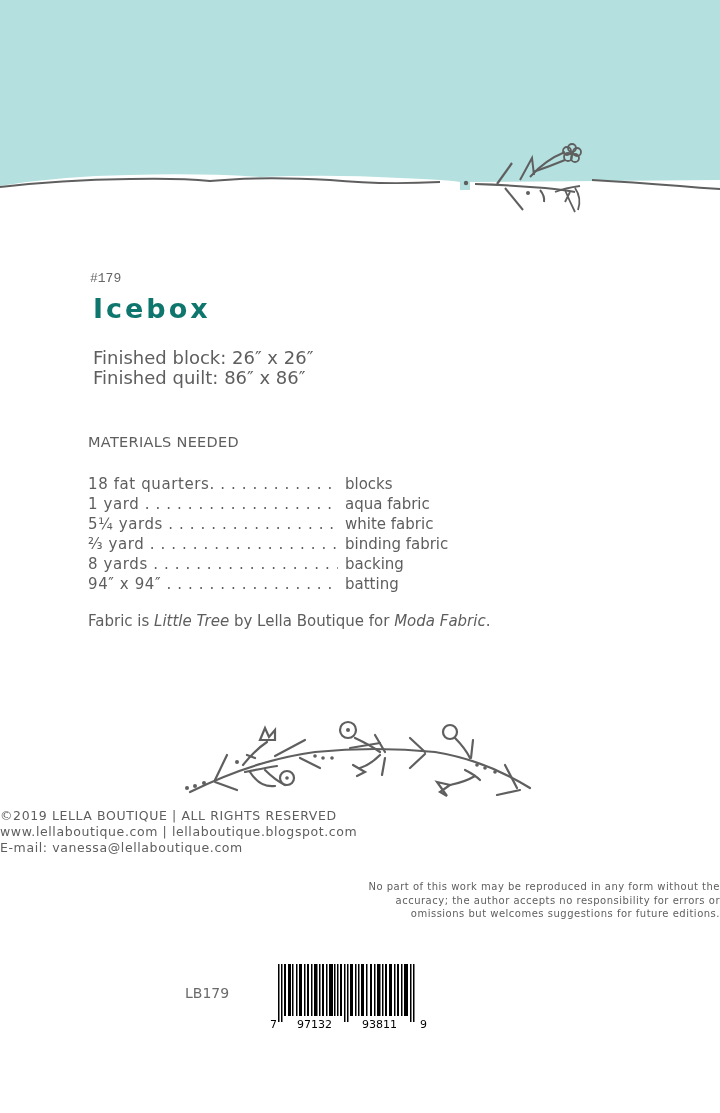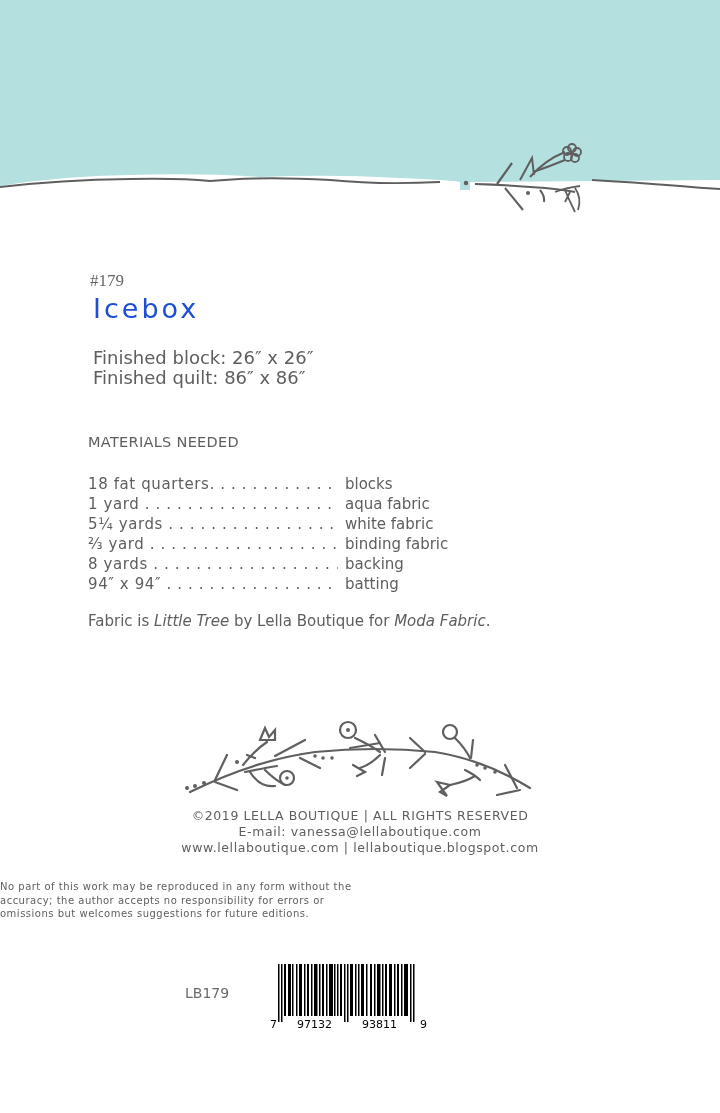--- a/index.html
+++ b/index.html
@@ -7,44 +7,44 @@
     width:720px; height:1113px; position:relative; overflow:hidden;
     background:#ffffff; color:#5a5a5a;
     font-family:"DejaVu Sans","Liberation Sans",sans-serif;
   }
   .header-band {
     position:absolute; left:0; top:0; width:720px; height:190px;
     background:#b4e0df;
   }
   .header-svg { position:absolute; left:0; top:130px; width:720px; height:90px; }
   .pattern-number {
-    position:absolute; left:90px; top:271px; font-size:17px;
-    font-family:Liberation Serif, serif; color:#666;
+    position:absolute; left:90px; top:271px; font-size:13px;
+    font-family:Liberation Mono, monospace; color:#666;
   }
   .pattern-title {
-    position:absolute; left:93px; top:293px; font-size:27px; font-weight:normal;
-    letter-spacing:3px; color:#1d4ed8;
+    position:absolute; left:93px; top:293px; font-size:27px; font-weight:bold;
+    letter-spacing:3px; color:#0f766e;
   }
   .sizes { position:absolute; left:93px; top:348px; font-size:18px; line-height:20px; color:#5e5e5e; }
   .materials-heading {
     position:absolute; left:88px; top:434px; font-size:14.5px; color:#5e5e5e; letter-spacing:0.3px;
   }
   .materials-list { position:absolute; left:88px; top:474px; font-size:15px; line-height:20px; color:#5e5e5e; }
   .mat-row { display:flex; height:20px; }
   .mat-left { width:250px; white-space:nowrap; overflow:hidden; letter-spacing:0.6px; }
   .mat-right { padding-left:7px; white-space:nowrap; }
   .fabric-note { position:absolute; left:88px; top:612px; font-size:15px; color:#5e5e5e; }
   .fabric-note i { }
   .vine-svg { position:absolute; left:175px; top:710px; width:370px; height:95px; }
   .copyright-block {
-    position:absolute; left:0; width:720px; top:808px; text-align:center;
+    position:absolute; left:0; width:720px; top:808px; text-align:left;
     font-size:12.5px; line-height:16px; color:#5e5e5e; letter-spacing:0.6px;
   }
   .disclaimer {
-    position:absolute; left:0; width:720px; top:880px; text-align:left;
+    position:absolute; left:0; width:720px; top:880px; text-align:right;
     font-size:10px; line-height:13.5px; color:#5e5e5e; letter-spacing:0.5px;
   }
   .sku { position:absolute; left:185px; top:985px; font-size:14px; color:#6a6a6a;text-align:center; }
   .barcode { position:absolute; left:270px; top:962px; width:190px; height:72px; }
 </style>
 </head>
 <body>
 
 <div class="header-band"></div>
 <svg class="header-svg" viewBox="0 0 720 90">
@@ -149,22 +149,22 @@
   <circle cx="320" cy="62" r="1.8" fill="#5f5f5f" stroke="none"></circle>
   <path d="M290 60 Q300 65 305 70"></path>
     <path d="M275 75 Q290 72 300 66"></path>
   <path d="M262 72 L275 75 L265 82 L272 86 Z" fill="#ffffff"></path>
   <path d="M330 55 L342 78"></path>
     <path d="M322 85 L345 80"></path>
 </svg>
 
 <div class="copyright-block">
   <div>©2019 LELLA BOUTIQUE | ALL RIGHTS RESERVED</div>
+  <div>www.lellaboutique.com | lellaboutique.blogspot.com</div>
   <div>E-mail: vanessa@lellaboutique.com</div>
-  <div>www.lellaboutique.com | lellaboutique.blogspot.com</div>
 </div>
 
 <div class="disclaimer">
   <div>No part of this work may be reproduced in any form without the</div>
   <div>accuracy; the author accepts no responsibility for errors or</div>
   <div>omissions but welcomes suggestions for future editions.</div>
 </div>
 
 <div class="sku">LB179</div>
 

